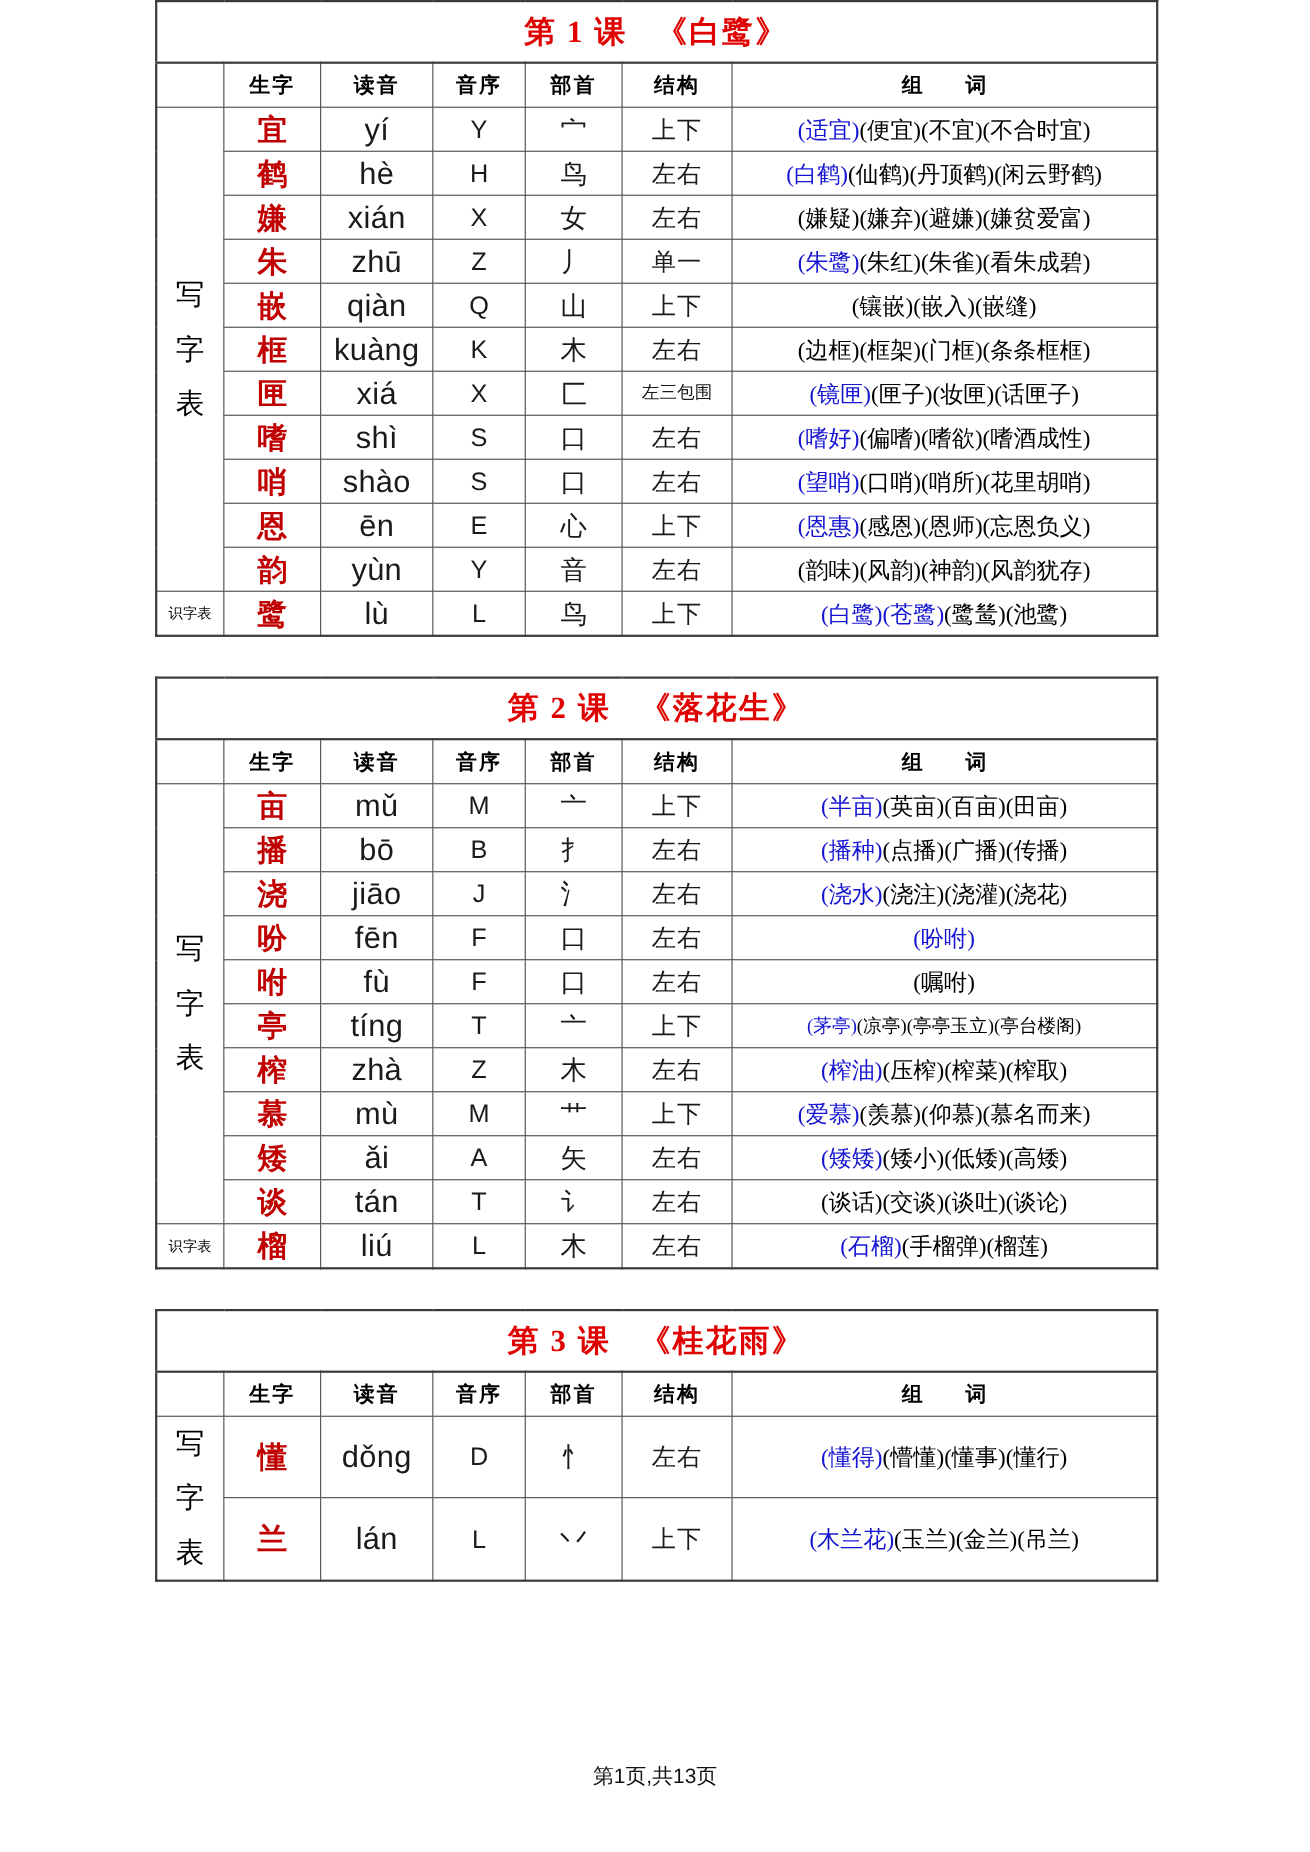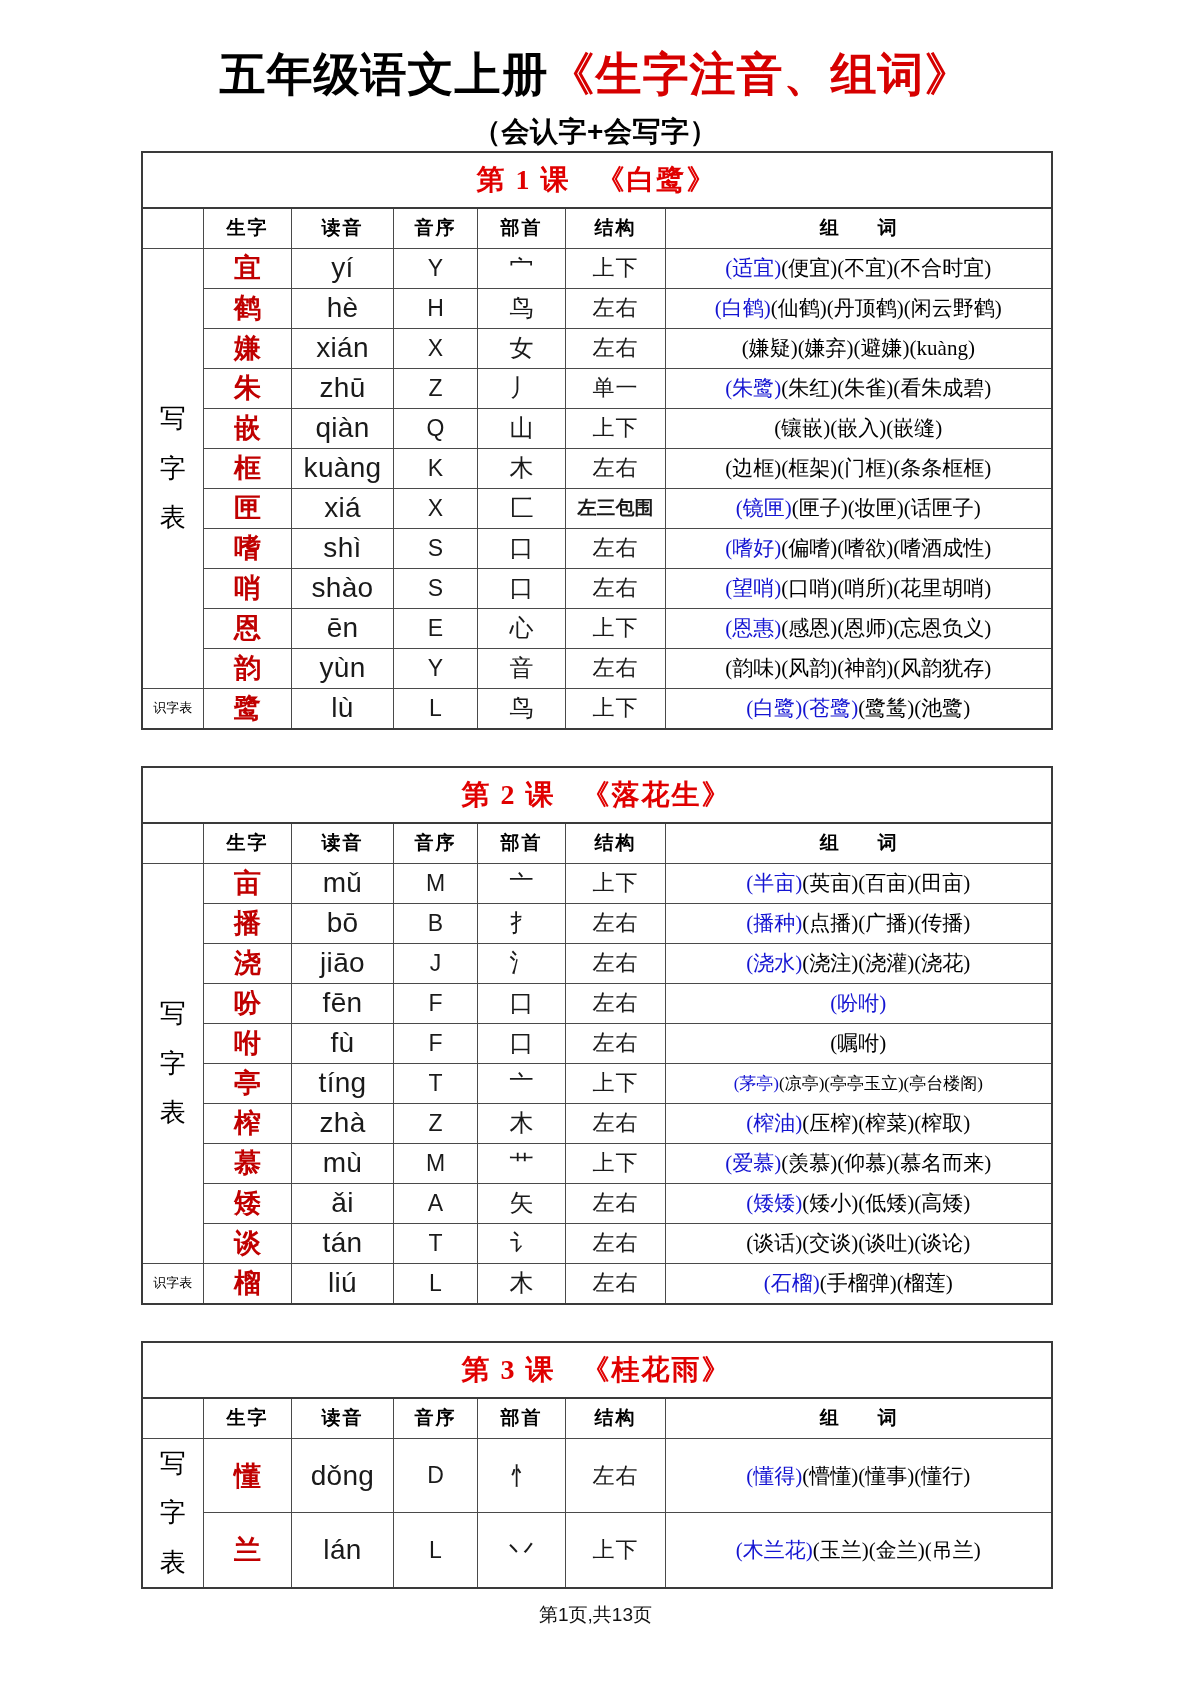--- a/index.html
+++ b/index.html
@@ -137,23 +137,22 @@
     font-family: "Liberation Serif", "DejaVu Serif", serif;
     color: #1a1a1a;
   }
   .struct {
     font-size: 22px;
     font-family: "Liberation Serif", "DejaVu Serif", serif;
     color: #1a1a1a;
     letter-spacing: 1px;
   }
   .struct.small {
-    font-size: 19px;
+    font-size: 16px;
     letter-spacing: 0;
-    font-weight: bold;
   }
   .words {
     font-size: 21px;
     font-family: "Liberation Serif", "DejaVu Serif", serif;
     color: #000000;
     letter-spacing: 0;
     white-space: nowrap;
   }
   .words .w-blue { color: #1414d2; }
   .words .w-black { color: #000000; }
@@ -171,26 +170,20 @@
     font-size: 19px;
     font-family: "Liberation Sans", "DejaVu Sans", sans-serif;
     color: #111;
   }
 </style>
 </head>
 <body>
 
 <div class="page">
 
-  <div class="title-block">
-    <div class="main-title">
-      <span class="t-black">五年级语文上册</span><span class="t-red">《生字注音、组词》</span>
-    </div>
-    <div class="sub-title">（会认字+会写字）</div>
-  </div>
 
   <div class="tbl-wrap" id="tables-container">
       <table class="vocab">
         <colgroup>
           <col class="c-side">
           <col class="c-zi">
           <col class="c-pin">
           <col class="c-seq">
           <col class="c-rad">
           <col class="c-struct">
@@ -229,21 +222,21 @@
             <td class="rad">鸟</td>
             <td class="struct">左右</td>
             <td class="words"><span class="w-blue">(白鹤)</span><span class="w-black">(仙鹤)(丹顶鹤)(闲云野鹤)</span></td>
           </tr>
           <tr>
             <td class="ch">嫌</td>
             <td class="pinyin">xián</td>
             <td class="seq">X</td>
             <td class="rad">女</td>
             <td class="struct">左右</td>
-            <td class="words"><span class="w-black">(嫌疑)(嫌弃)(避嫌)(kuàng)</span></td>
+            <td class="words"><span class="w-black">(嫌疑)(嫌弃)(避嫌)(嫌贫爱富)</span></td>
           </tr>
           <tr>
             <td class="ch">朱</td>
             <td class="pinyin">zhū</td>
             <td class="seq">Z</td>
             <td class="rad">丿</td>
             <td class="struct">单一</td>
             <td class="words"><span class="w-blue">(朱鹭)</span><span class="w-black">(朱红)(朱雀)(看朱成碧)</span></td>
           </tr>
           <tr>

